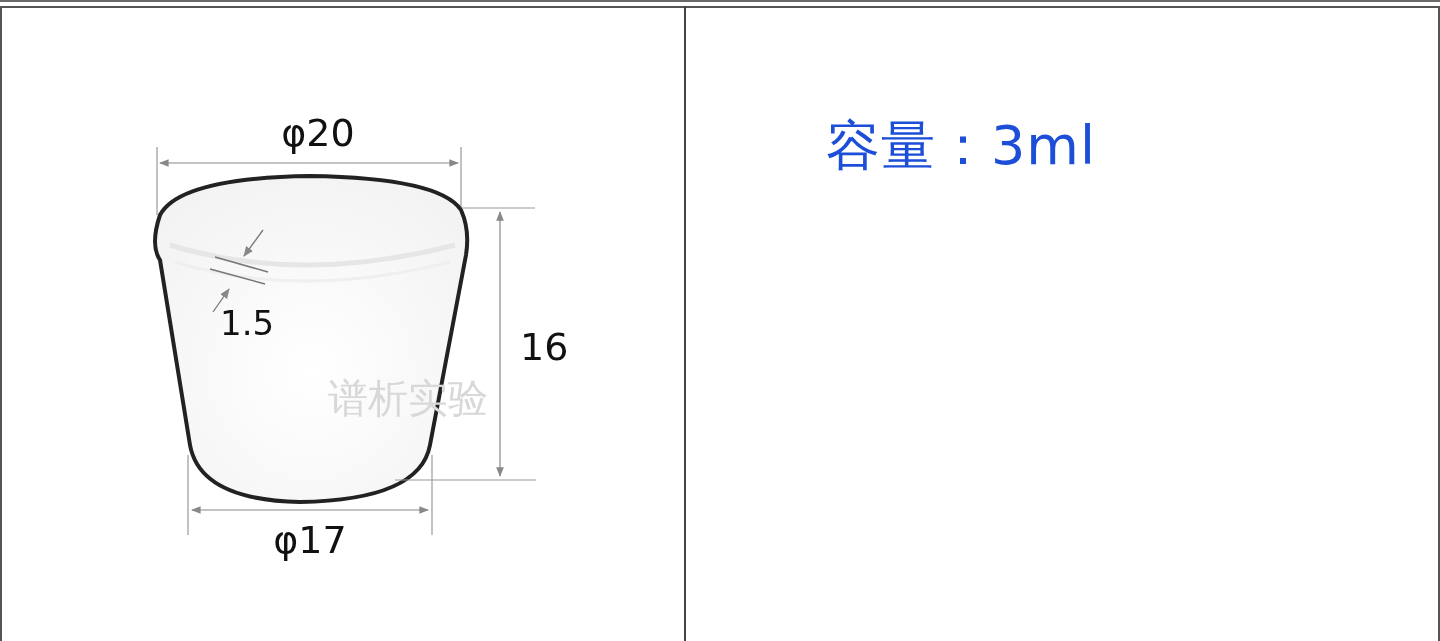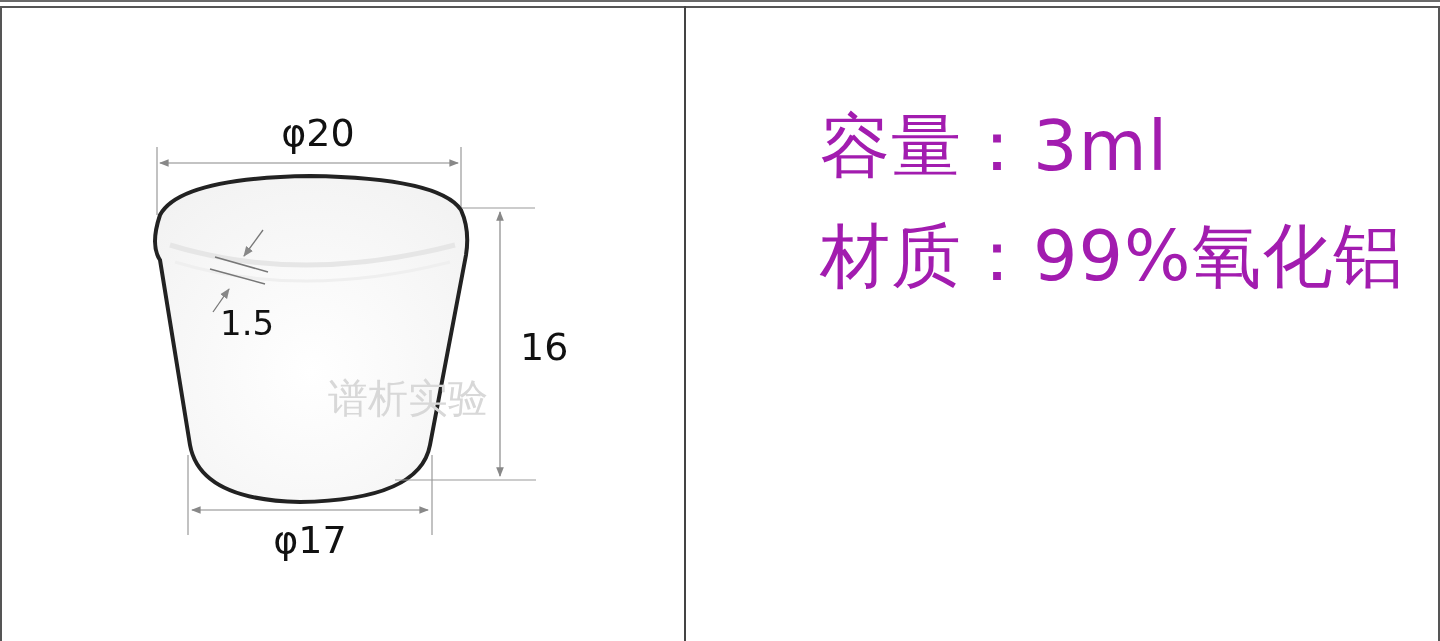--- a/index.html
+++ b/index.html
@@ -5,22 +5,22 @@
   html, body { margin: 0; padding: 0; background: #ffffff; }
   body { width: 1440px; height: 641px; position: relative; overflow: hidden;
          font-family: "DejaVu Sans", sans-serif; }
   .topline { position: absolute; left: 0; top: 0; width: 1440px; height: 2px; background: #6a6a6a; }
   .frame { position: absolute; left: 0; top: 6px; width: 1440px; height: 640px;
            border-top: 2px solid #555; border-left: 2px solid #555; border-right: 2px solid #555;
            box-sizing: border-box; }
   .divider { position: absolute; left: 684px; top: 6px; width: 2px; height: 640px; background: #444; }
   .diagram { position: absolute; left: 0; top: 0; width: 684px; height: 641px; }
   .specs { position: absolute; left: 820px; top: 108px; }
-  .spec-row { font-family: "DejaVu Sans", sans-serif; font-size: 70px; color: #a21caf;
-              height: 110px; line-height: 76px; white-space: nowrap; letter-spacing: 1px; }
+  .spec-row { font-family: "DejaVu Sans", sans-serif; font-size: 54px; color: #1d4ed8;
+              height: 110px; line-height: 76px; white-space: nowrap; letter-spacing: 1px; margin-left: 6px; }
   .spec-label, .spec-value { display: inline; }
   .dim { font-family: "DejaVu Sans", sans-serif; fill: #111; }
   .wm { font-family: "DejaVu Sans", sans-serif; fill: #d8d8d8; }
 </style>
 </head>
 <body>
 
 <div class="topline"></div>
 <div class="frame"></div>
 <div class="divider"></div>
@@ -73,16 +73,13 @@
     </g>
 
     <text class="wm" x="408" y="412" font-size="40" text-anchor="middle">谱析实验</text>
   </svg>
 </div>
 
 <div class="specs">
   <div class="spec-row">
     <span class="spec-label">容量：</span><span class="spec-value">3ml</span>
   </div>
-  <div class="spec-row">
-    <span class="spec-label">材质：</span><span class="spec-value">99%氧化铝</span>
-  </div>
 </div>
 
 </body></html>

